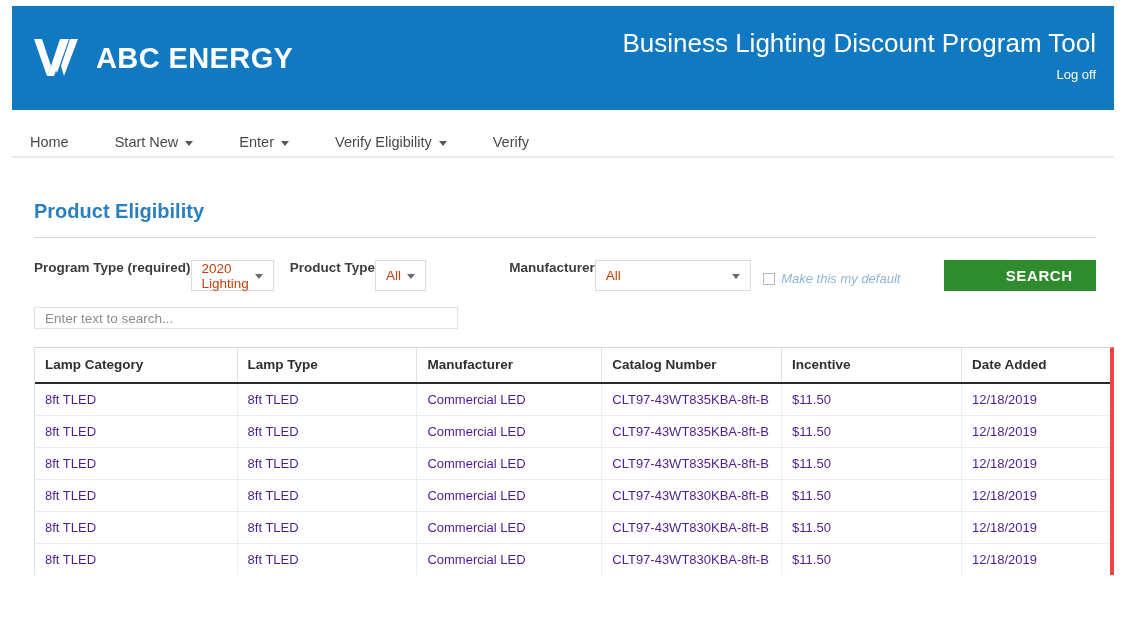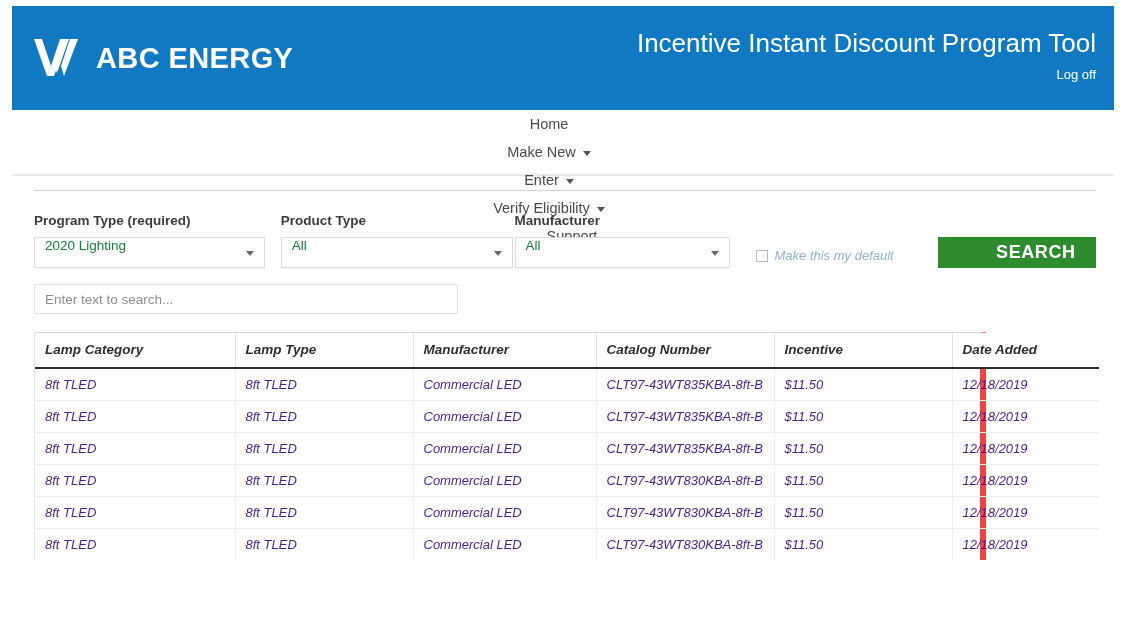--- a/index.html
+++ b/index.html
@@ -64,27 +64,26 @@
     color: #ffffff;
     font-size: 13px;
     font-weight: normal;
     text-decoration: none;
     cursor: pointer;
   }
 
   
   .navbar {
     margin: 0 10px 0 12px;
-    height: 66px;
+    height: 48px;
     background: #ffffff;
     border-bottom: 2px solid #e8e8e8;
     display: flex;
-    align-items: center;
+    align-items: flex-end;
     padding-left: 18px;
-    flex-direction: column;
   }
   .nav-item {
     display: flex;
     align-items: center;
     gap: 7px;
     font-size: 14.5px;
     color: #4a4a4a;
     padding: 6px 0;
     margin-right: 46px;
     cursor: pointer;
@@ -120,42 +119,42 @@
   }
 
   
   .filter-row {
     display: flex;
     align-items: flex-end;
     margin-top: 22px;
   }
   .field {
     display: flex;
-    flex-direction: column;
+    flex-direction: row;
   }
   .field.f1 { width: 243px; }
   .field.f2 { width: 244px; margin-left: 16px; }
   .field.f3 { width: 242px; margin-left: 2px; }
   .field-label {
     font-size: 13.5px;
     font-weight: bold;
     color: #3d3d3d;
     margin-bottom: 9px;
     white-space: nowrap;
   }
   .select-box {
     position: relative;
     height: 31px;
     border: 1px solid #dcdcdc;
     background: #ffffff;
     display: flex;
-    align-items: flex-start;
+    align-items: center;
     padding: 0 24px 0 10px;
     font-size: 13.5px;
-    color: #15803d;
+    color: #c2410c;
     cursor: pointer;
     box-shadow: 0 1px 1px rgba(0,0,0,0.02);
   }
   .select-box.wide { width: 215px; }
   .select-caret {
     position: absolute;
     right: 10px;
     top: 50%;
     margin-top: -2px;
     width: 0;
@@ -187,55 +186,54 @@
     white-space: nowrap;
     cursor: pointer;
   }
 
   .search-btn {
     margin-left: 44px;
     width: 164px;
     height: 31px;
     background: #2e8b2e;
     color: #ffffff;
-    font-size: 18px;
+    font-size: 15px;
     font-weight: bold;
     letter-spacing: 0.6px;
     border: none;
     cursor: pointer;
     display: flex;
     align-items: center;
     justify-content: center;
     font-family: "Liberation Sans", sans-serif;
     padding-left: 44px;
   }
 
   
   .text-search {
     margin-top: 16px;
     width: 424px;
-    height: 30px;
+    height: 22px;
     border: 1px solid #e0e0e0;
     background: #ffffff;
     padding: 0 10px;
     font-size: 13.5px;
     color: #8c8c8c;
     font-family: "Liberation Sans", sans-serif;
     outline: none;
   }
   .text-search::placeholder { color: #8c8c8c; opacity: 1; }
 
   
   .table-wrap {
     margin-top: 18px;
-    width: 952px;
+    width: 1080px;
     border-top: 1px solid #d5d5d5;
     border-left: 1px solid #e3e3e3;
-    border-right: 6px solid #ef4444;
-    font-style: italic;
+    border-right: 4px solid #ef4444;
   }
   table.grid {
     width: 100%;
     border-collapse: collapse;
     table-layout: fixed;
   }
   table.grid th {
     text-align: left;
     font-size: 13.5px;
     font-weight: bold;
@@ -274,48 +272,49 @@
   <div class="brand">
     <svg class="logo-mark" viewBox="0 0 48 42" aria-hidden="true">
       <polygon points="0,2 8,2 17,29 13,39" fill="#ffffff"></polygon>
       <polygon points="13,39 17,29 26,2 34,2 20,39" fill="#ffffff"></polygon>
       <polygon points="27,2 35,2 23,36 20,27" fill="#ffffff"></polygon>
       <polygon points="36,2 44,2 30,39 27,29" fill="#ffffff"></polygon>
     </svg>
     <span class="brand-name">ABC ENERGY</span>
   </div>
   <div class="banner-right">
-    <div class="app-title">Incentive Instant Discount Program Tool</div>
+    <div class="app-title">Business Lighting Discount Program Tool</div>
     <a class="logoff">Log off</a>
   </div>
 </div>
 
 <nav class="navbar">
   <div class="nav-item">
     <span>Home</span>
   </div>
   <div class="nav-item">
-    <span>Make New</span>
+    <span>Start New</span>
     <span class="caret"></span>
   </div>
   <div class="nav-item">
     <span>Enter</span>
     <span class="caret"></span>
   </div>
   <div class="nav-item">
     <span>Verify Eligibility</span>
     <span class="caret"></span>
   </div>
   <div class="nav-item">
-    <span>Support</span>
+    <span>Verify</span>
   </div>
 </nav>
 
 <main class="content">
 
+  <h1 class="page-title">Product Eligibility</h1>
   <div class="title-rule"></div>
 
   
   <div class="filter-row">
 
     <div class="field f1">
       <span class="field-label">Program Type (required)</span>
       <div class="select-box">
         <span>2020 Lighting</span>
         <span class="select-caret"></span>

